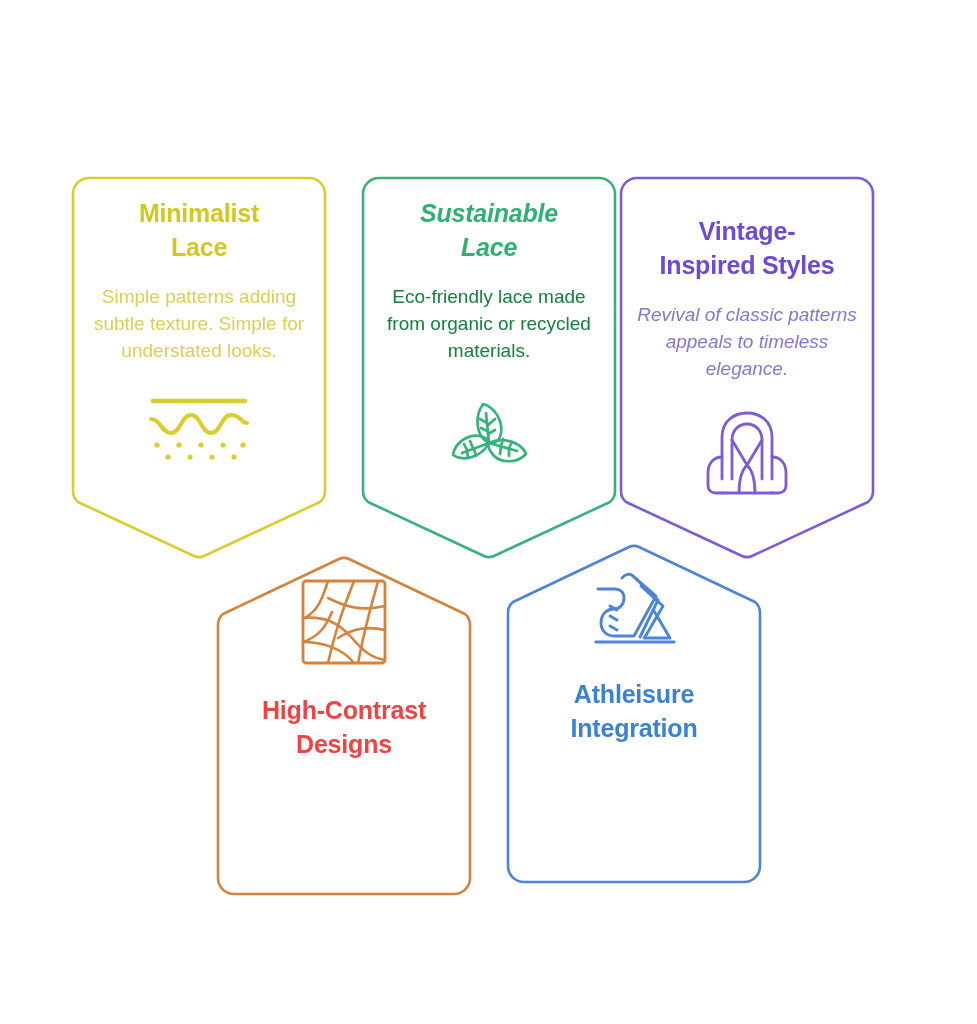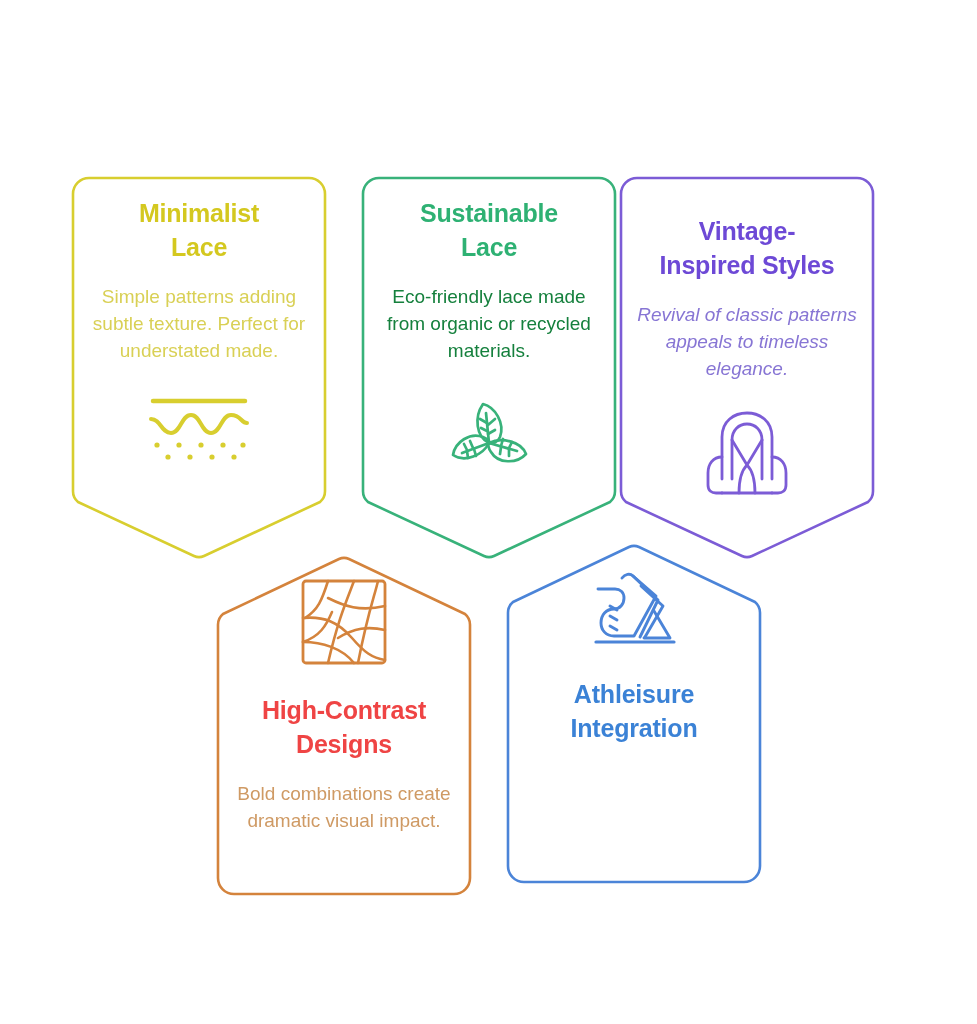--- a/index.html
+++ b/index.html
@@ -103,21 +103,21 @@
 
   <div class="card card-top" id="card-minimalist">
     <svg class="card-shape" viewBox="0 0 270 400">
       <path d="M 9,25 A 16 16 0 0 1 25,9 L 245,9 A 16 16 0 0 1 261,25 L 261,322 A 14 14 0 0 1 256,333 L 140,387 A 12 12 0 0 1 130,387 L 14,333 A 14 14 0 0 1 9,322 Z" fill="none" stroke="#d8ce2f" stroke-width="2.6" stroke-linejoin="round"></path>
     </svg>
     <div class="card-content">
       <div class="card-title" style="color:#d4c81f;">
         <span>Minimalist</span><br>
         <span>Lace</span>
       </div>
-      <p class="card-desc" style="color:#d9d055;">Simple patterns adding subtle texture. Perfect for understated made.</p>
+      <p class="card-desc" style="color:#d9d055;">Simple patterns adding subtle texture. Simple for understated looks.</p>
       <svg class="card-icon" width="104" height="72" viewBox="0 0 104 72">
         <line x1="6" y1="8" x2="98" y2="8" stroke="#d8ce2f" stroke-width="4.5" stroke-linecap="round"></line>
         <path d="M 4,26 C 14,26 14,40 24,40 C 34,40 34,22 44,22 C 54,22 54,40 64,40 C 74,40 74,22 84,22 C 94,22 94,30 100,30" fill="none" stroke="#d8ce2f" stroke-width="4" stroke-linecap="round"></path>
         <g fill="#d8ce2f">
           <circle cx="10" cy="52" r="2.6"></circle>
             <circle cx="32" cy="52" r="2.6"></circle>
           <circle cx="54" cy="52" r="2.6"></circle>
             <circle cx="76" cy="52" r="2.6"></circle>
           <circle cx="96" cy="52" r="2.6"></circle>
           <circle cx="21" cy="64" r="2.6"></circle>
@@ -127,21 +127,21 @@
         </g>
       </svg>
     </div>
   </div>
 
   <div class="card card-top" id="card-sustainable">
     <svg class="card-shape" viewBox="0 0 270 400">
       <path d="M 9,25 A 16 16 0 0 1 25,9 L 245,9 A 16 16 0 0 1 261,25 L 261,322 A 14 14 0 0 1 256,333 L 140,387 A 12 12 0 0 1 130,387 L 14,333 A 14 14 0 0 1 9,322 Z" fill="none" stroke="#38b27a" stroke-width="2.6" stroke-linejoin="round"></path>
     </svg>
     <div class="card-content">
-      <div class="card-title" style="color:#2eb173;">
+      <div class="card-title" style="color:#2eb173;font-style:italic;">
         <span>Sustainable</span><br>
         <span>Lace</span>
       </div>
       <p class="card-desc" style="color:#15803d;">Eco-friendly lace made from organic or recycled materials.</p>
       <svg class="card-icon" width="92" height="92" viewBox="0 0 92 92">
         <g fill="none" stroke="#38b27a" stroke-width="2.7" stroke-linecap="round" stroke-linejoin="round">
 
           <path d="M 46,50 C 33,44 31,24 40,11 C 52,14 62,30 57,44 C 55,49 50,51 46,50 Z"></path>
           <path d="M 46,50 L 43,20"></path>
           <path d="M 44,30 L 37,26 M 44,38 L 38,35 M 45,32 L 52,26 M 45,41 L 52,37"></path>
@@ -203,21 +203,20 @@
           <path d="M 5,42 C 26,40 40,46 54,62 C 66,76 74,82 87,84"></path>
           <path d="M 5,66 C 24,66 44,72 56,87"></path>
           <path d="M 30,22 C 46,30 62,36 87,30"></path>
           <path d="M 87,54 C 70,50 56,52 40,62"></path>
         </g>
       </svg>
       <div class="card-title" style="color:#ef4444;">
         <span>High-Contrast</span><br>
         <span>Designs</span>
       </div>
-      <p class="card-desc" style="color:#cf9a64;">Bold combinations create dramatic visual impact.</p>
     </div>
   </div>
 
   <div class="card card-bottom" id="card-athleisure">
     <svg class="card-shape" viewBox="0 0 270 355">
       <path d="M 130,11 A 12 12 0 0 1 140,11 L 256,66 A 14 14 0 0 1 261,77 L 261,330 A 16 16 0 0 1 245,346 L 25,346 A 16 16 0 0 1 9,330 L 9,77 A 14 14 0 0 1 14,66 Z" fill="none" stroke="#4b84d8" stroke-width="2.6" stroke-linejoin="round"></path>
     </svg>
     <div class="card-content">
       <svg class="card-icon" width="100" height="88" viewBox="0 0 100 88">
         <g fill="none" stroke="#4b84d8" stroke-width="2.9" stroke-linecap="round" stroke-linejoin="round">

